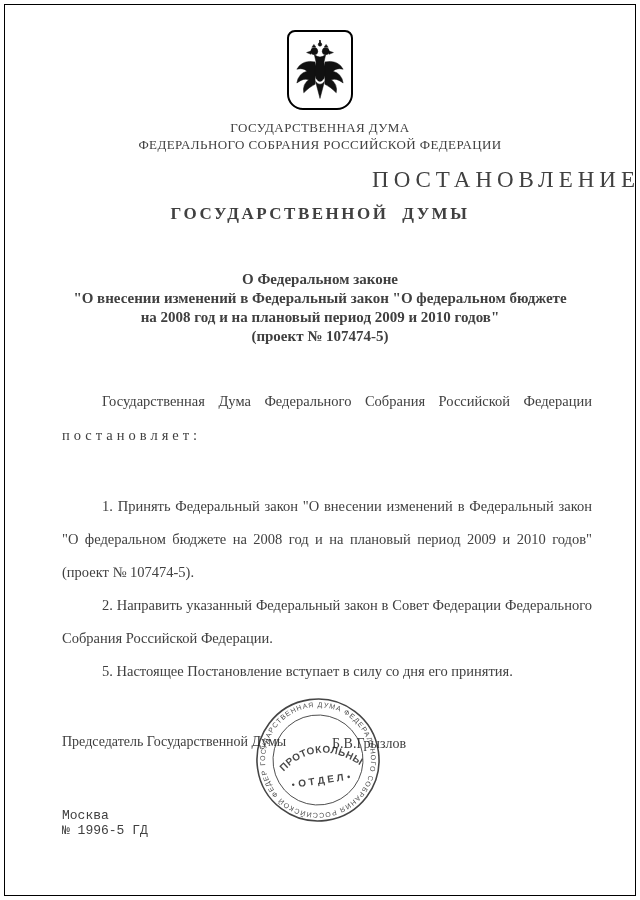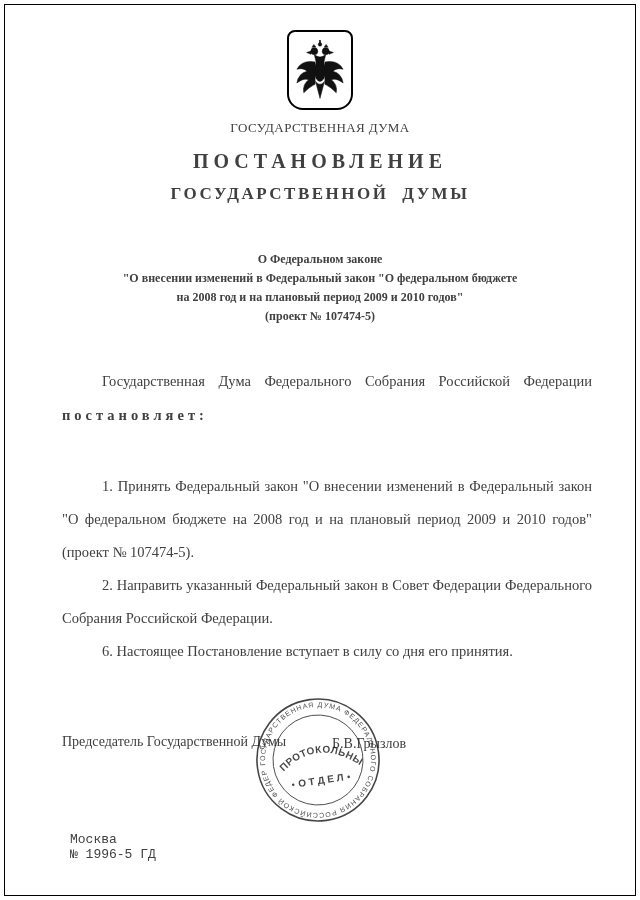--- a/index.html
+++ b/index.html
@@ -22,30 +22,30 @@
     border-radius:8px 8px 16px 16px;
     display:flex;align-items:center;justify-content:center;
   }
 
   
   .org{ text-align:center; margin-top:9px; }
   .org-line{ font-size:13px; line-height:17px; letter-spacing:.4px; }
   .org-line3{ font-size:11px; letter-spacing:1.2px; margin-top:3px; }
 
   .doc-type{ text-align:center; margin-top:14px; }
-  .doc-type-main{ font-size:20px; font-weight:bold; letter-spacing:5px; }
+  .doc-type-main{ font-size:23px; font-weight:normal; letter-spacing:5px;text-align:right; }
   .doc-type-org{ font-size:17px; font-weight:bold; letter-spacing:2.5px; word-spacing:7px; margin-top:11px; }
 
   
-  .subject{ text-align:center; font-weight:bold; font-size:12px; line-height:19px; margin:46px 40px 0; }
+  .subject{ text-align:center; font-weight:bold; font-size:15px; line-height:19px; margin:46px 40px 0; }
 
   
   .content{ margin:0 48px 0 62px; }
   .intro{ margin-top:38px; font-size:14.5px; line-height:34px; text-align:justify; text-indent:40px; }
-  .emphasis{ font-weight:bold; letter-spacing:4px; }
+  .emphasis{ font-weight:normal; letter-spacing:4px; }
   .items{ margin-top:38px; font-size:14.5px; line-height:33px; text-align:justify; }
   .items p{ margin:0; text-indent:40px; }
 
   
   .signature{
     position:absolute; left:62px; right:48px; top:732px;
     display:flex; justify-content:flex-start; align-items:flex-end;
     font-size:14px;
   }
   .sig-left{ width:270px; line-height:20px; }
@@ -56,23 +56,23 @@
   
   .stamp{
     position:absolute; left:252px; top:694px; width:132px; height:132px;
     transform:rotate(-8deg);
     opacity:.82; z-index:3; pointer-events:none;
   }
   .stamp text{ fill:#1d1d1d; font-family:"Liberation Sans", sans-serif; }
 
   
   .footer{
-    position:absolute; left:70px; top:808px;
+    position:absolute; left:62px; top:808px;
     font-family:"Liberation Mono", monospace;
-    font-size:13px; line-height:15px;margin-top:24px;
+    font-size:13px; line-height:15px;
   }
 </style>
 </head>
 <body>
 
 <div class="page">
   <div class="frame"></div>
 
   <div class="emblem-box">
     <svg viewBox="0 0 64 76" width="52" height="64" aria-hidden="true">
@@ -89,20 +89,21 @@
         <ellipse cx="32" cy="39" rx="7" ry="13"></ellipse>
         <path d="M26 28 Q10 25 3.5 37 Q12 35 16 39.5 Q5.5 42 3.5 54 Q12 47.5 18 50 Q10 56 12 66 Q20 58 26 55.5 Z"></path>
         <path d="M38 28 Q54 25 60.5 37 Q52 35 48 39.5 Q58.5 42 60.5 54 Q52 47.5 46 50 Q54 56 52 66 Q44 58 38 55.5 Z"></path>
         <path d="M26.5 52 L32 73 L37.5 52 Q32 59 26.5 52 Z"></path>
       </g>
     </svg>
   </div>
 
   <div class="org">
     <div class="org-line">ГОСУДАРСТВЕННАЯ ДУМА</div>
+    <div class="org-line">ФЕДЕРАЛЬНОГО СОБРАНИЯ РОССИЙСКОЙ ФЕДЕРАЦИИ</div>
   </div>
 
   <div class="doc-type">
     <div class="doc-type-main">ПОСТАНОВЛЕНИЕ</div>
     <div class="doc-type-org">ГОСУДАРСТВЕННОЙ  ДУМЫ</div>
   </div>
 
   <div class="subject">
     <div>О Федеральном законе</div>
     <div>"О внесении изменений в Федеральный закон "О федеральном бюджете</div>
@@ -111,21 +112,21 @@
   </div>
 
   <div class="content">
     <p class="intro">
       <span>Государственная Дума Федерального Собрания Российской Федерации</span>
       <span class="emphasis">постановляет:</span>
     </p>
     <div class="items">
       <p>1. Принять Федеральный закон "О внесении изменений в Федеральный закон "О федеральном бюджете на 2008 год и на плановый период 2009 и 2010 годов" (проект № 107474-5).</p>
       <p>2. Направить указанный Федеральный закон в Совет Федерации Федерального Собрания Российской Федерации.</p>
-      <p>6. Настоящее Постановление вступает в силу со дня его принятия.</p>
+      <p>5. Настоящее Постановление вступает в силу со дня его принятия.</p>
     </div>
   </div>
 
   <div class="signature">
     <div class="sig-left">
       <div class="l1">Председатель Государственной Думы</div>
     </div>
     <div class="sig-name">Б.В.Грызлов</div>
   </div>
 

